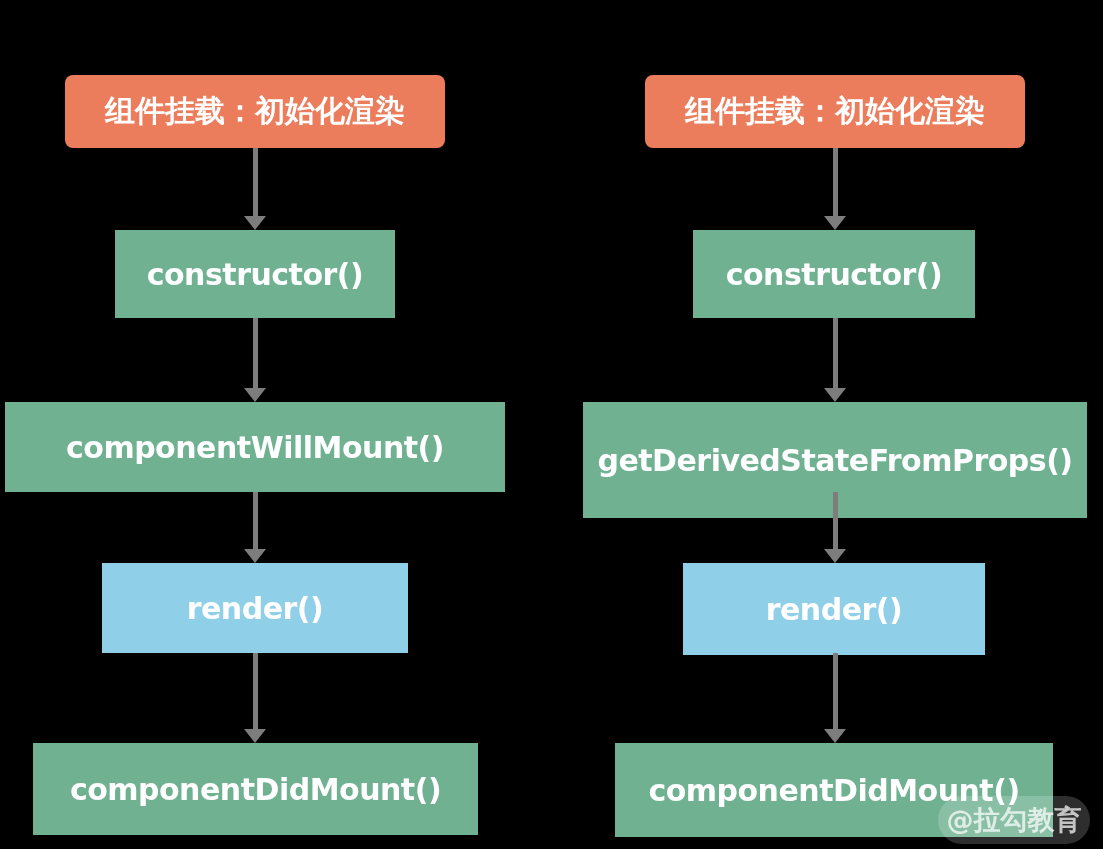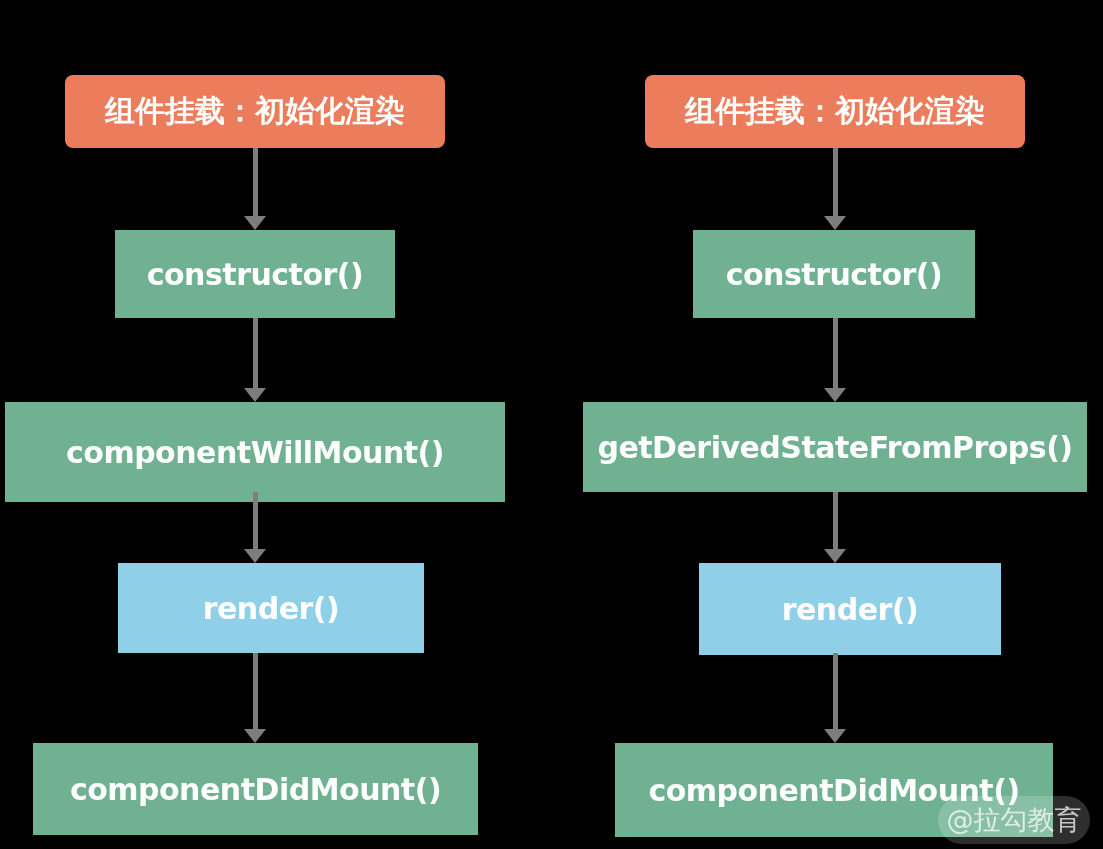--- a/index.html
+++ b/index.html
@@ -18,32 +18,32 @@
     justify-content: center;
     color: var(--c-text, #ffffff);
     font-weight: bold;
     font-size: 30px;
     letter-spacing: -0.5px;
     white-space: nowrap;
     text-align: center;
   }
   .node.start  { background: var(--c-start, #EB7D5C); border-radius: 8px; letter-spacing: 0; }
   .node.lifecycle { background: var(--c-lifecycle, #6FB191); }
-  .node.render { background: var(--c-render, #8FCFE8); margin-left: 16px; }
+  .node.render { background: var(--c-render, #8FCFE8); }
 
   
   #n-l0 { left: 65px;  top: 75px;  width: 380px; height: 73px; }
   #n-l1 { left: 115px; top: 230px; width: 280px; height: 88px; }
-  #n-l2 { left: 5px;   top: 402px; width: 500px; height: 100px; }
+  #n-l2 { left: 5px;   top: 402px; width: 500px; height: 90px; }
   #n-l3 { left: 102px; top: 563px; width: 306px; height: 90px; }
   #n-l4 { left: 33px;  top: 743px; width: 445px; height: 92px; }
   
   #n-r0 { left: 645px; top: 75px;  width: 380px; height: 73px; }
   #n-r1 { left: 693px; top: 230px; width: 282px; height: 88px; }
-  #n-r2 { left: 583px; top: 402px; width: 504px; height: 90px; }
+  #n-r2 { left: 583px; top: 402px; width: 504px; height: 116px; }
   #n-r3 { left: 683px; top: 563px; width: 302px; height: 92px; }
   #n-r4 { left: 615px; top: 743px; width: 438px; height: 94px; }
 
   .arrow {
     position: absolute;
     width: 22px;
     display: flex;
     flex-direction: column;
     align-items: center;
   }
@@ -64,21 +64,21 @@
     position: absolute;
     left: 938px; top: 796px;
     width: 152px; height: 48px;
     background: rgba(255, 255, 255, 0.18);
     border-radius: 24px;
     display: flex;
     align-items: center;
     justify-content: center;
     color: rgba(255, 255, 255, 0.72);
     font-size: 27px;
-    font-weight: normal;
+    font-weight: bold;
     white-space: nowrap;
   }
 </style>
 </head>
 <body>
 
 <div class="canvas">
 
   <div class="node start" id="n-l0">
     <span>组件挂载：初始化渲染</span>

